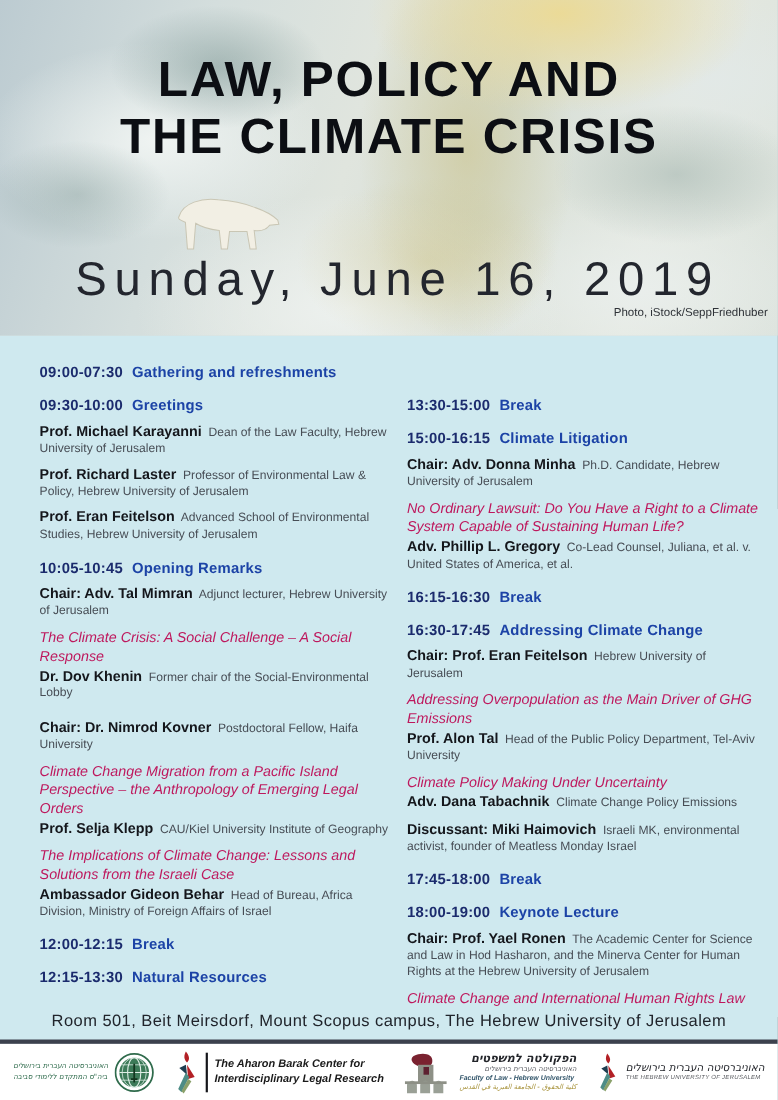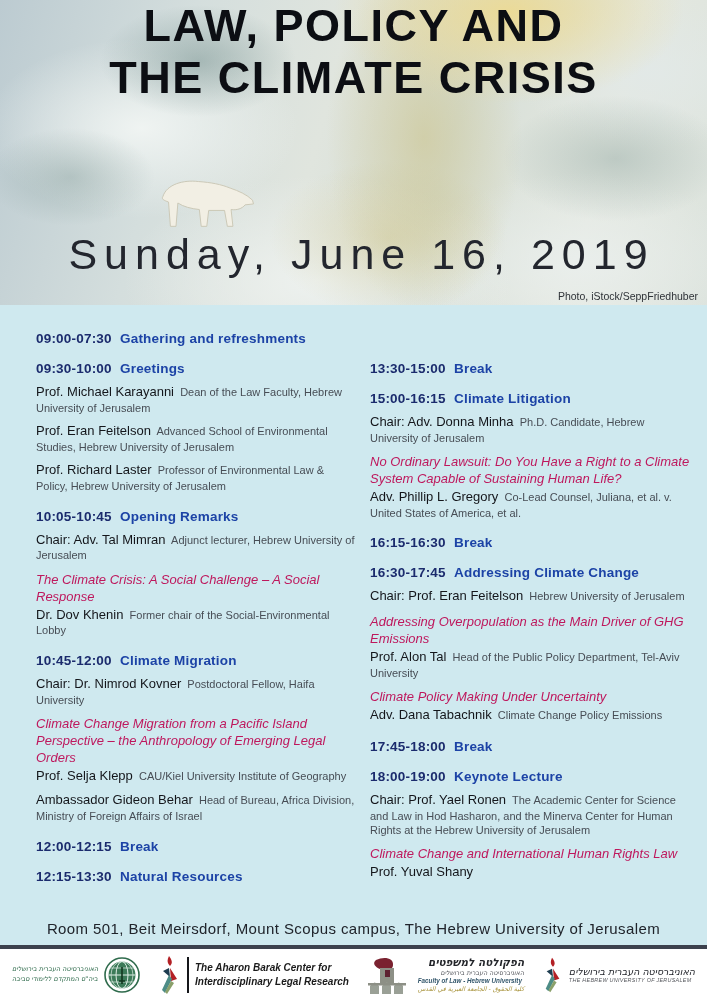--- a/index.html
+++ b/index.html
@@ -15,38 +15,38 @@
       radial-gradient(ellipse 170px 110px at 55% 78%, rgba(206,196,138,.45), rgba(206,196,138,0) 70%),
       radial-gradient(ellipse 140px 80px at 28% 20%, rgba(122,148,146,.55), rgba(122,148,146,0) 70%),
       radial-gradient(ellipse 120px 70px at 10% 58%, rgba(128,153,150,.40), rgba(128,153,150,0) 70%),
       radial-gradient(ellipse 160px 90px at 87% 52%, rgba(118,146,143,.35), rgba(118,146,143,0) 70%),
       radial-gradient(ellipse 210px 120px at 20% 42%, rgba(241,245,243,.95), rgba(241,245,243,0) 75%),
       radial-gradient(ellipse 260px 140px at 45% 92%, rgba(238,242,240,.95), rgba(238,242,240,0) 75%),
       radial-gradient(ellipse 220px 120px at 82% 86%, rgba(234,239,237,.9), rgba(234,239,237,0) 75%),
       radial-gradient(ellipse 180px 100px at 92% 24%, rgba(226,233,232,.85), rgba(226,233,232,0) 75%),
       linear-gradient(105deg,#bccbd1 0%,#d4dedd 25%,#e0e5de 45%,#d6ded7 62%,#e4e8e0 82%,#dce3dd 100%);
   }
-  .hero-title{margin:0;text-align:center;font-weight:bold;
+  .hero-title{margin:0;padding-top:46px;text-align:center;font-weight:bold;
     font-size:45px;line-height:1.16;letter-spacing:1.5px;color:#0c0e13;}
   .hero-date{position:absolute;left:16px;right:0;bottom:26px;text-align:center;
     font-size:43px;font-weight:400;letter-spacing:7px;color:#23262e;}
-  .hero-credit{position:absolute;right:9px;bottom:3px;font-size:10.5px;color:#2e3237;}
+  .hero-credit{position:absolute;right:9px;bottom:15px;font-size:10.5px;color:#2e3237;}
   .bear{position:absolute;left:148px;top:170px;width:112px;height:66px;}
 
   
   .schedule{flex:1 1 auto;display:flex;padding:26px 12px 0 36px;overflow:hidden;}
   .col{box-sizing:border-box;}
   .col-left{width:322px;flex:none;}
   .col-right{flex:1;padding-left:12px;padding-top:30px;}
   .session{margin-bottom:15px;}
   .session-head{display:flex;align-items:baseline;margin-bottom:5px;}
   .time{flex:none;width:80px;font-weight:bold;font-size:13.5px;color:#1b2b6d;letter-spacing:.2px;}
   .session-title{margin-left:4px;font-weight:bold;font-size:13.5px;color:#1c43a6;letter-spacing:.2px;}
   .person{margin-top:8px;font-size:11px;line-height:1.3;color:#474d55;}
-  .pname{font-weight:normal;font-size:13px;color:#14161b;}
+  .pname{font-weight:bold;font-size:13px;color:#14161b;}
   .talk{margin-top:9px;font-style:italic;font-size:13px;line-height:1.3;color:#be185d;}
   .talk + .person{margin-top:1px;}
 
   
   .location-bar{flex:none;text-align:center;font-size:15px;color:#20242b;
     letter-spacing:.4px;padding:2px 0 8px;}
   .rule{flex:none;height:4px;background:#3c414d;}
   .logos{flex:none;height:51px;background:#ffffff;display:flex;align-items:center;
     justify-content:space-between;padding:0 12px;font-style:italic;}
   .logo{display:flex;align-items:center;gap:6px;}
@@ -86,40 +86,37 @@
             <span class="time">09:00-07:30</span>
             <span class="session-title">Gathering and refreshments</span>
           </div>
         </section>
         <section class="session">
           <div class="session-head">
             <span class="time">09:30-10:00</span>
             <span class="session-title">Greetings</span>
           </div>
           <div class="person"><span class="pname">Prof. Michael Karayanni</span>&nbsp; <span class="aff">Dean of the Law Faculty, Hebrew University of Jerusalem</span></div>
+          <div class="person"><span class="pname">Prof. Richard Laster</span>&nbsp; <span class="aff">Professor of Environmental Law &amp; Policy, Hebrew University of Jerusalem</span></div>
           <div class="person"><span class="pname">Prof. Eran Feitelson</span>&nbsp; <span class="aff">Advanced School of Environmental Studies, Hebrew University of Jerusalem</span></div>
-          <div class="person"><span class="pname">Prof. Richard Laster</span>&nbsp; <span class="aff">Professor of Environmental Law &amp; Policy, Hebrew University of Jerusalem</span></div>
         </section>
         <section class="session">
           <div class="session-head">
             <span class="time">10:05-10:45</span>
             <span class="session-title">Opening Remarks</span>
           </div>
           <div class="person"><span class="pname">Chair: Adv. Tal Mimran</span>&nbsp; <span class="aff">Adjunct lecturer, Hebrew University of Jerusalem</span></div>
           <div class="talk">The Climate Crisis:  A Social Challenge – A Social Response</div>
           <div class="person"><span class="pname">Dr. Dov Khenin</span>&nbsp; <span class="aff">Former chair of the Social-Environmental Lobby</span></div>
         </section>
         <section class="session">
-          <div class="session-head">
-            <span class="time">10:45-12:00</span>
-            <span class="session-title">Climate Migration</span>
-          </div>
           <div class="person"><span class="pname">Chair: Dr. Nimrod Kovner</span>&nbsp; <span class="aff">Postdoctoral Fellow, Haifa University</span></div>
           <div class="talk">Climate Change Migration from a Pacific Island Perspective – the Anthropology of Emerging Legal Orders</div>
           <div class="person"><span class="pname">Prof. Selja Klepp</span>&nbsp; <span class="aff">CAU/Kiel University Institute of Geography</span></div>
+          <div class="talk">The Implications of Climate Change: Lessons and Solutions from the Israeli Case</div>
           <div class="person"><span class="pname">Ambassador Gideon Behar</span>&nbsp; <span class="aff">Head of Bureau, Africa Division, Ministry of Foreign Affairs of Israel</span></div>
         </section>
         <section class="session">
           <div class="session-head">
             <span class="time">12:00-12:15</span>
             <span class="session-title">Break</span>
           </div>
         </section>
         <section class="session">
           <div class="session-head">
@@ -153,20 +150,21 @@
         <section class="session">
           <div class="session-head">
             <span class="time">16:30-17:45</span>
             <span class="session-title">Addressing Climate Change</span>
           </div>
           <div class="person"><span class="pname">Chair: Prof. Eran Feitelson</span>&nbsp; <span class="aff">Hebrew University of Jerusalem</span></div>
           <div class="talk">Addressing Overpopulation as the Main Driver of GHG Emissions</div>
           <div class="person"><span class="pname">Prof. Alon Tal</span>&nbsp; <span class="aff">Head of the Public Policy Department, Tel-Aviv University</span></div>
           <div class="talk">Climate Policy Making Under Uncertainty</div>
           <div class="person"><span class="pname">Adv. Dana Tabachnik</span>&nbsp; <span class="aff">Climate Change Policy Emissions</span></div>
+          <div class="person"><span class="pname">Discussant: Miki Haimovich</span>&nbsp; <span class="aff">Israeli MK, environmental activist, founder of Meatless Monday Israel</span></div>
         </section>
         <section class="session">
           <div class="session-head">
             <span class="time">17:45-18:00</span>
             <span class="session-title">Break</span>
           </div>
         </section>
         <section class="session">
           <div class="session-head">
             <span class="time">18:00-19:00</span>

